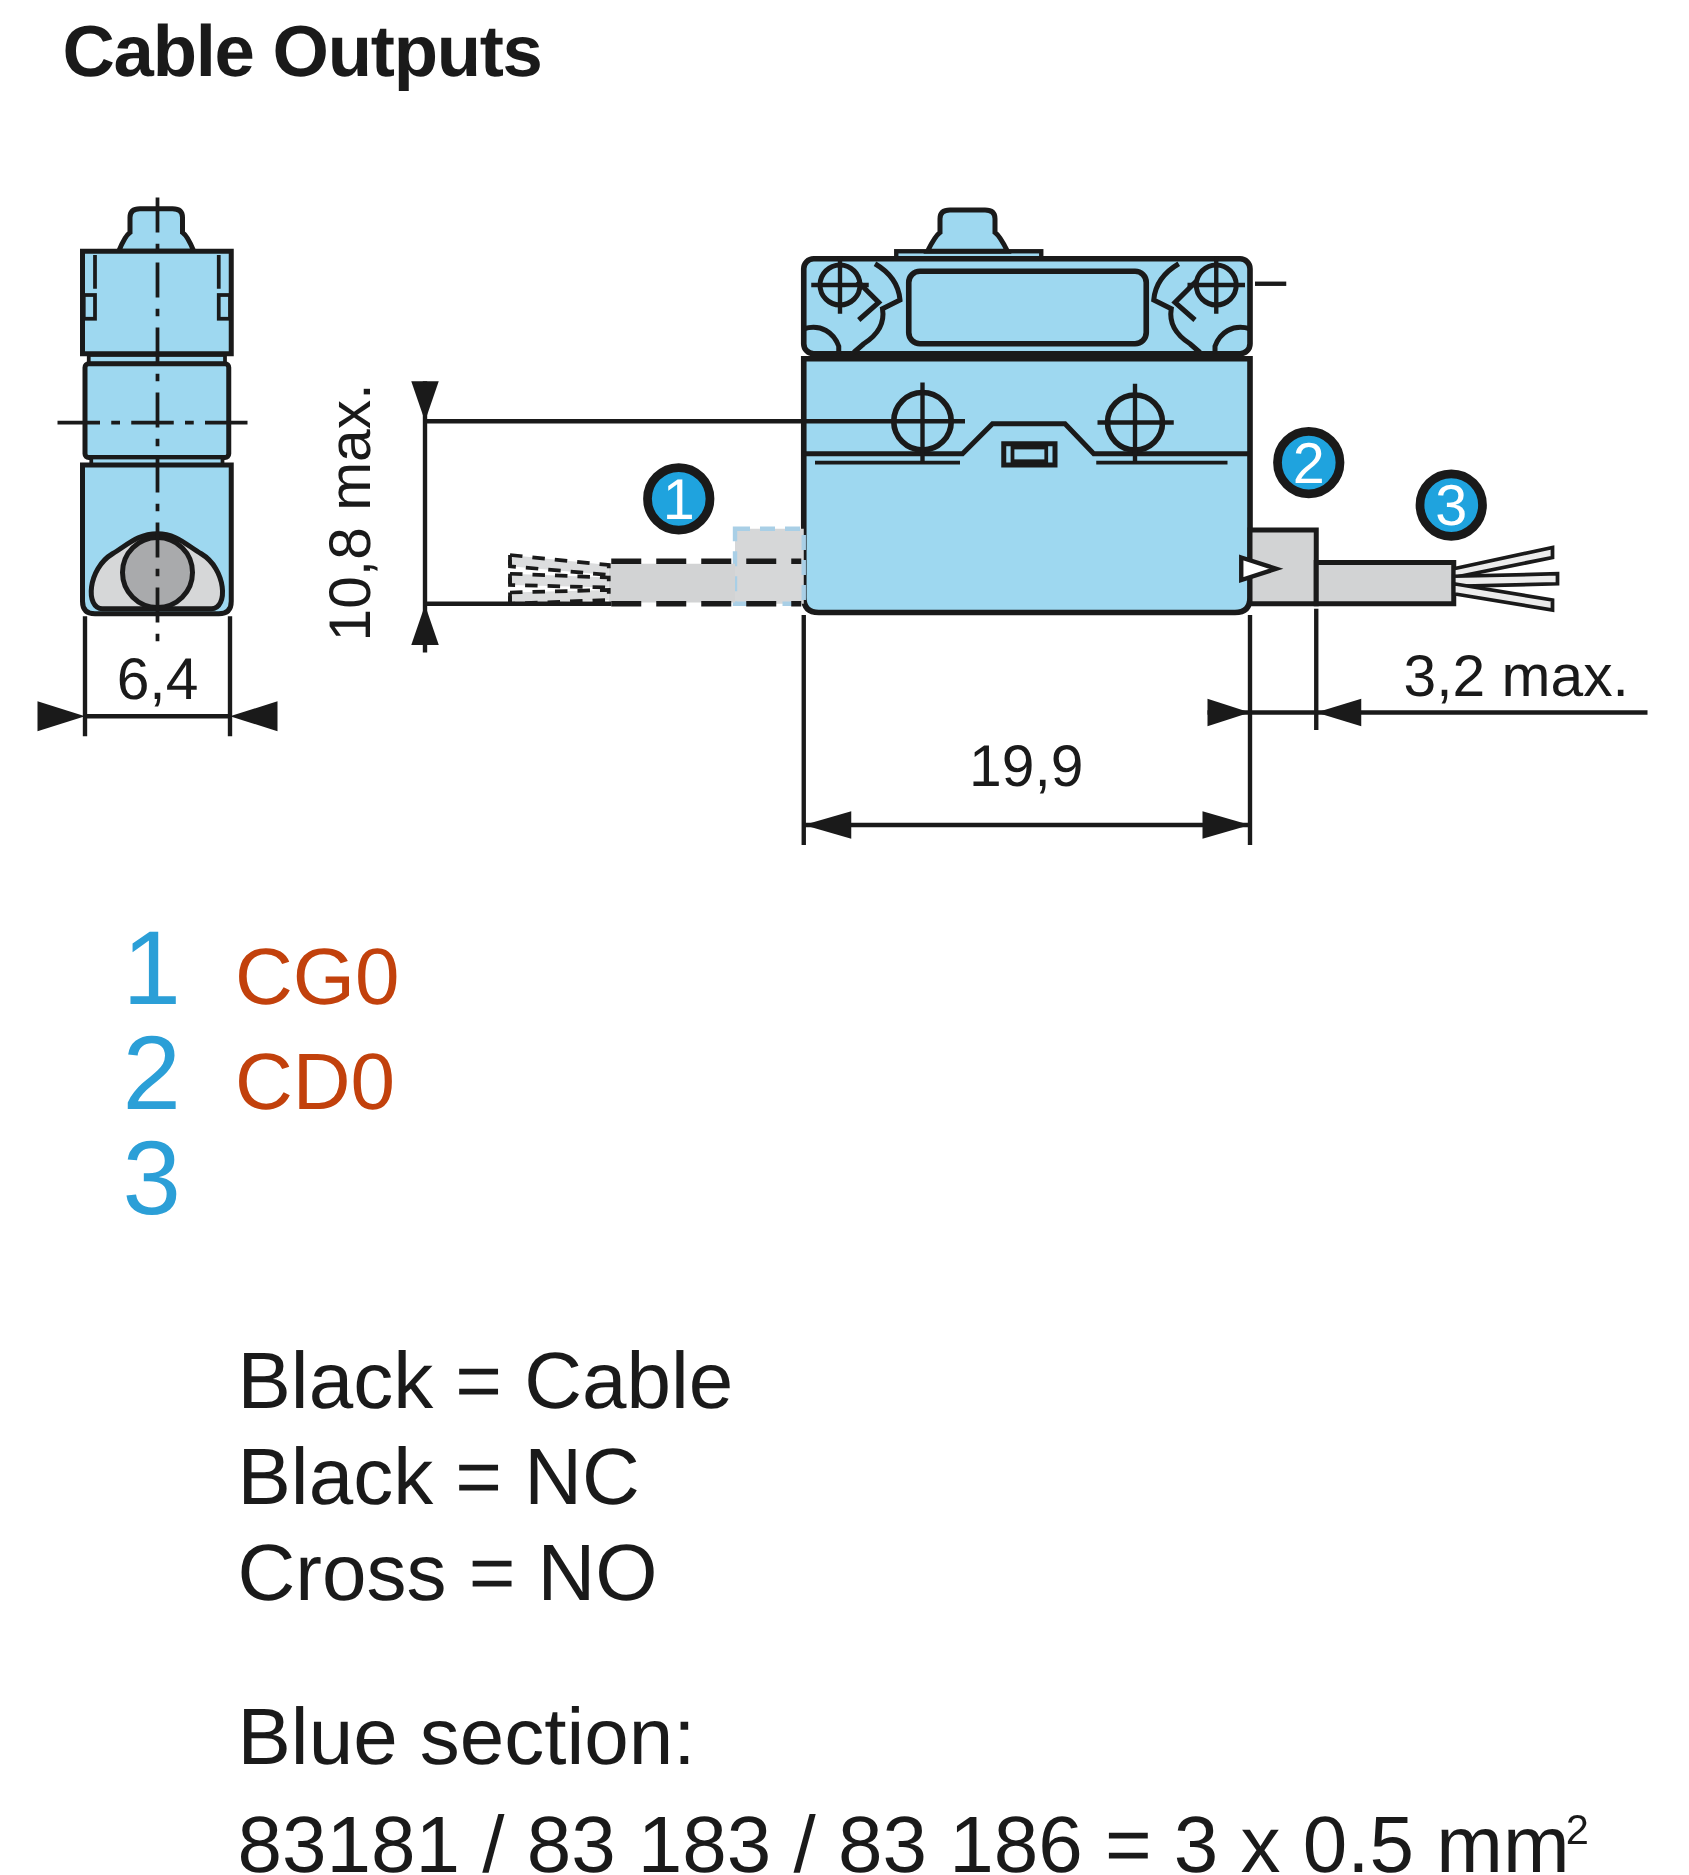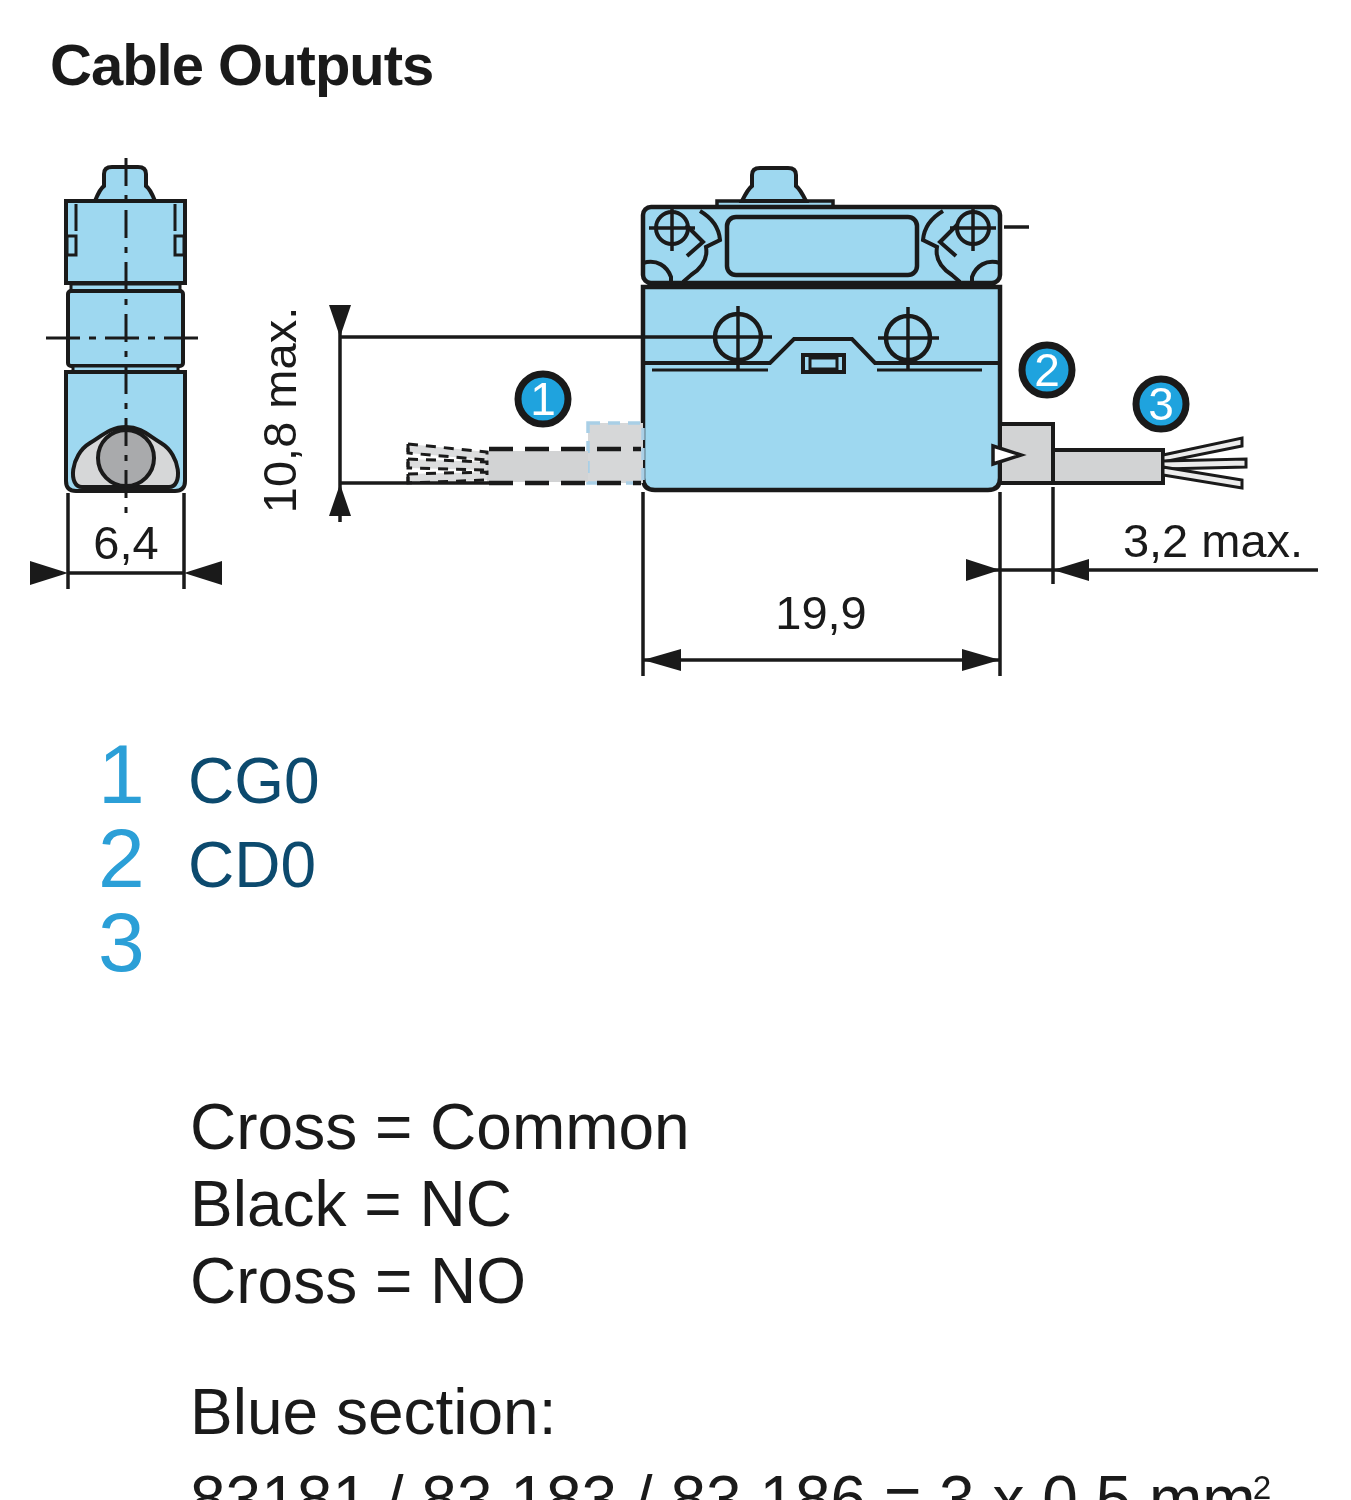--- a/index.html
+++ b/index.html
@@ -1,26 +1,26 @@
 <!DOCTYPE html>
 <html><head>
 <meta charset="utf-8">
 <style>
   html,body{margin:0;padding:0;background:#ffffff;}
   body{width:1351px;height:1500px;position:relative;overflow:hidden;
        font-family:"Liberation Sans", sans-serif;color:#1a1a1a;}
-  .abs{position:absolute;margin-top:23px;}
+  .abs{position:absolute;}
   .title{left:50px;top:8px;font-size:58px;font-weight:bold;letter-spacing:-1px;}
   svg{position:absolute;left:0;top:0;}
   svg text{font-family:"Liberation Sans", sans-serif;}
   .dim-text{font-size:47px;fill:#1a1a1a;}
   .callout-num{font-size:46px;fill:#ffffff;}
   .legend-row{position:absolute;display:flex;align-items:baseline;left:98px;}
   .legend-num{font-size:84px;color:#2b9fd7;width:90px;display:inline-block;}
-  .legend-label{font-size:64px;color:#0c4a6e;}
+  .legend-label{font-size:64px;color:#c2410c;}
   .wiring{left:190px;top:1066px;font-size:64px;line-height:77px;}
   .cross{left:190px;top:1352px;font-size:64px;line-height:75px;}
   .cross sup{font-size:0.52em;vertical-align:super;margin-left:-3px;}
 </style>
 </head>
 <body>
 
 <div class="abs title">Cable Outputs</div>
 
 <svg width="1351" height="700" viewBox="0 0 1351 700">
@@ -178,21 +178,21 @@
 </div>
 <div class="legend-row" style="top:810px">
   <span class="legend-num">2</span>
   <span class="legend-label">CD0</span>
 </div>
 <div class="legend-row" style="top:894px">
   <span class="legend-num">3</span>
 </div>
 
 <div class="abs wiring">
-  <div>Cross = Common</div>
+  <div>Black = Cable</div>
   <div>Black = NC</div>
   <div>Cross = NO</div>
 </div>
 
 <div class="abs cross">
   <div>Blue section:</div>
   <div><span>83181 / 83 183 / 83 186 = 3 x 0.5 mm</span><sup>2</sup></div>
 </div>
 
 </body></html>

